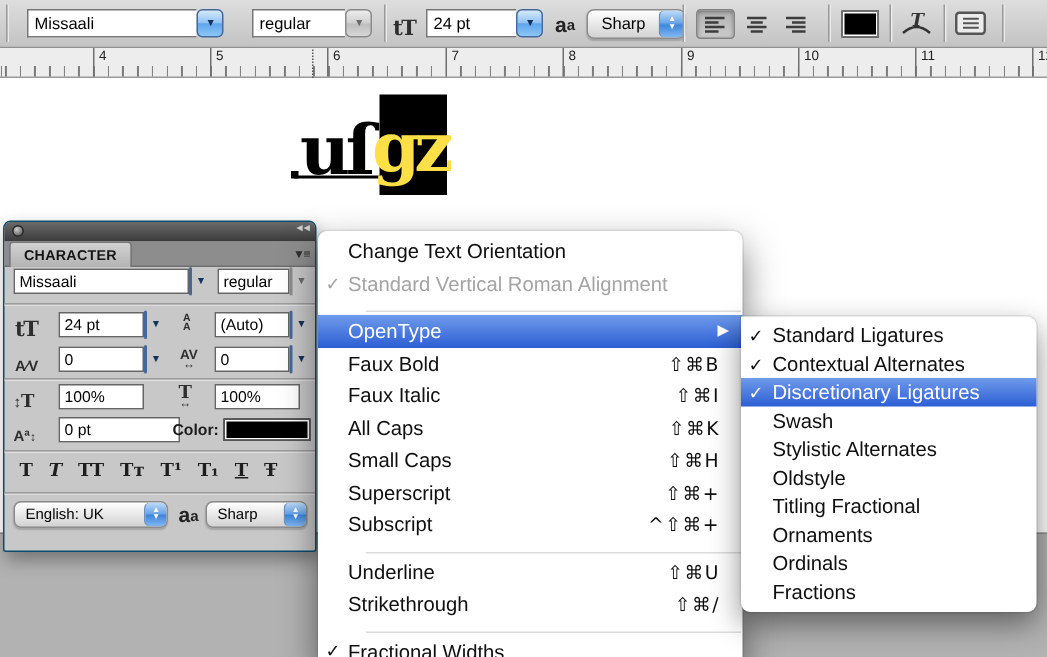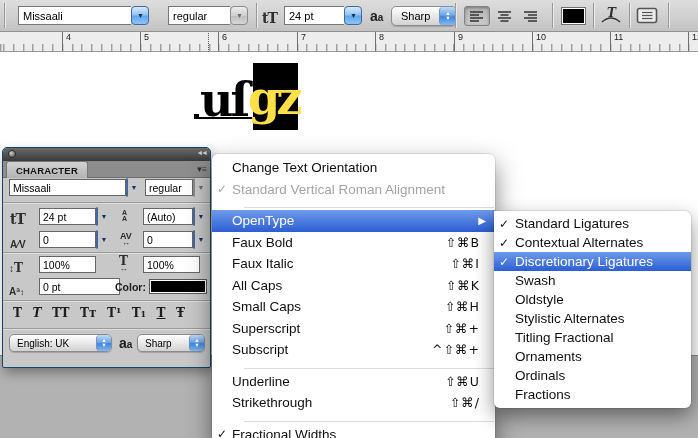--- a/index.html
+++ b/index.html
@@ -459,30 +459,30 @@
       <span class="mi-label">Discretionary Ligatures</span>
     </div>
 
     <div class="menu-item">
       <span class="mi-check"></span>
       <span class="mi-label">Swash</span>
     </div>
 
     <div class="menu-item">
       <span class="mi-check"></span>
+      <span class="mi-label">Stylistic Alternates</span>
+    </div>
+
+    <div class="menu-item">
+      <span class="mi-check"></span>
       <span class="mi-label">Oldstyle</span>
     </div>
 
     <div class="menu-item">
       <span class="mi-check"></span>
-      <span class="mi-label">Stylistic Alternates</span>
-    </div>
-
-    <div class="menu-item">
-      <span class="mi-check"></span>
       <span class="mi-label">Titling Fractional</span>
     </div>
 
     <div class="menu-item">
       <span class="mi-check"></span>
       <span class="mi-label">Ornaments</span>
     </div>
 
     <div class="menu-item">
       <span class="mi-check"></span>

